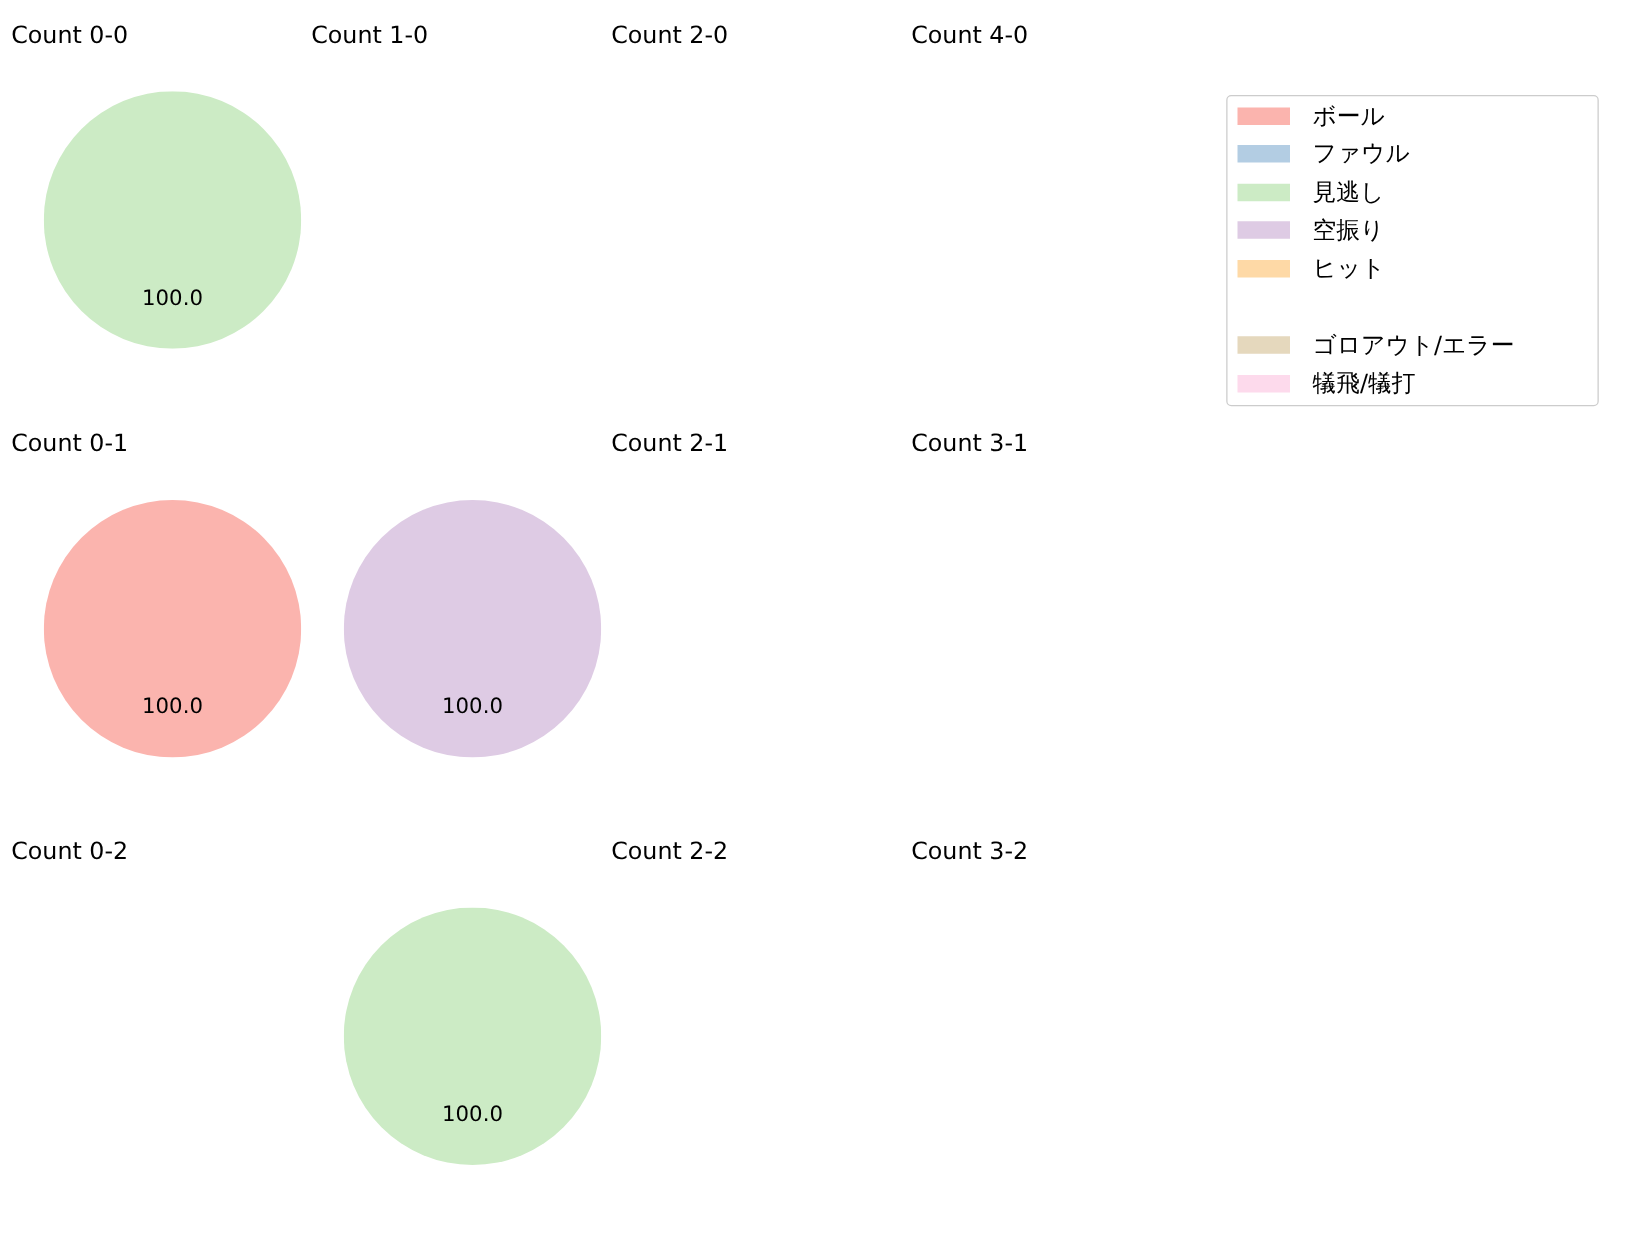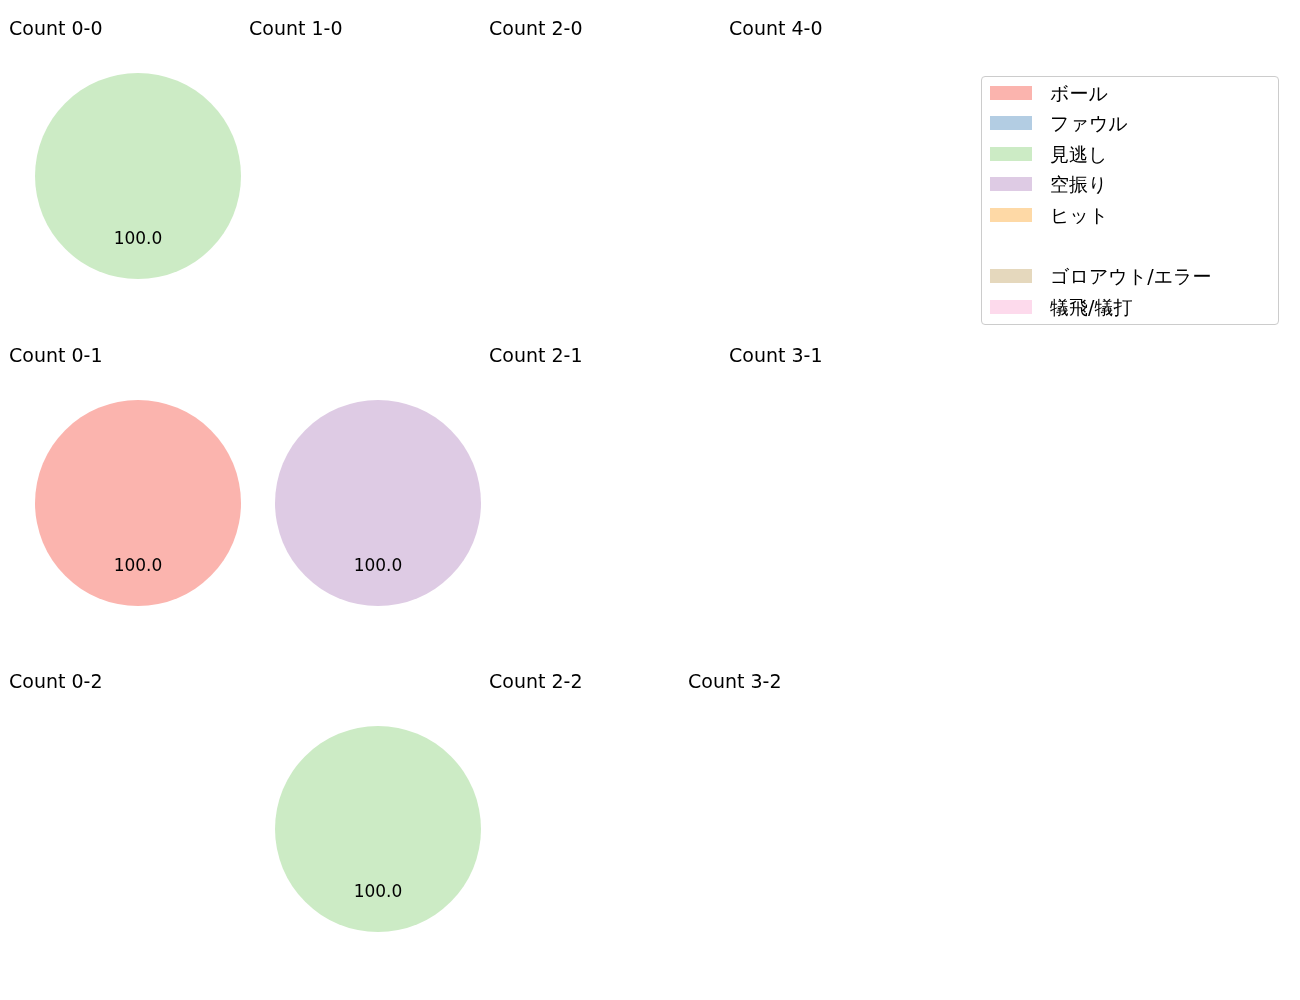--- a/index.html
+++ b/index.html
@@ -68,21 +68,21 @@
       <div class="pie">
         <svg width="206" height="206" viewBox="0 0 206 206">
           <circle cx="103" cy="103" r="103" fill="#ccebc5"></circle>
           <text x="103" y="170.8" text-anchor="middle" font-size="17" font-family="DejaVu Sans, sans-serif" fill="#000">100.0</text>
         </svg>
       </div>
     </div>
     <div class="panel" style="left: 489px; top: 653px;">
       <div class="panel-title">Count 2-2</div>
     </div>
-    <div class="panel" style="left: 688px; top: 653px; text-decoration: underline;">
+    <div class="panel" style="left: 729px; top: 653px; text-decoration: underline;">
       <div class="panel-title">Count 3-2</div>
     </div>
   </div>
 
 <div class="legend">
   <div class="legend-item" style="top:5px">
     <span class="legend-swatch" style="background: rgb(251, 180, 174);"></span>
     <span class="legend-label">ボール</span>
   </div>
   <div class="legend-item" style="top:35px">

